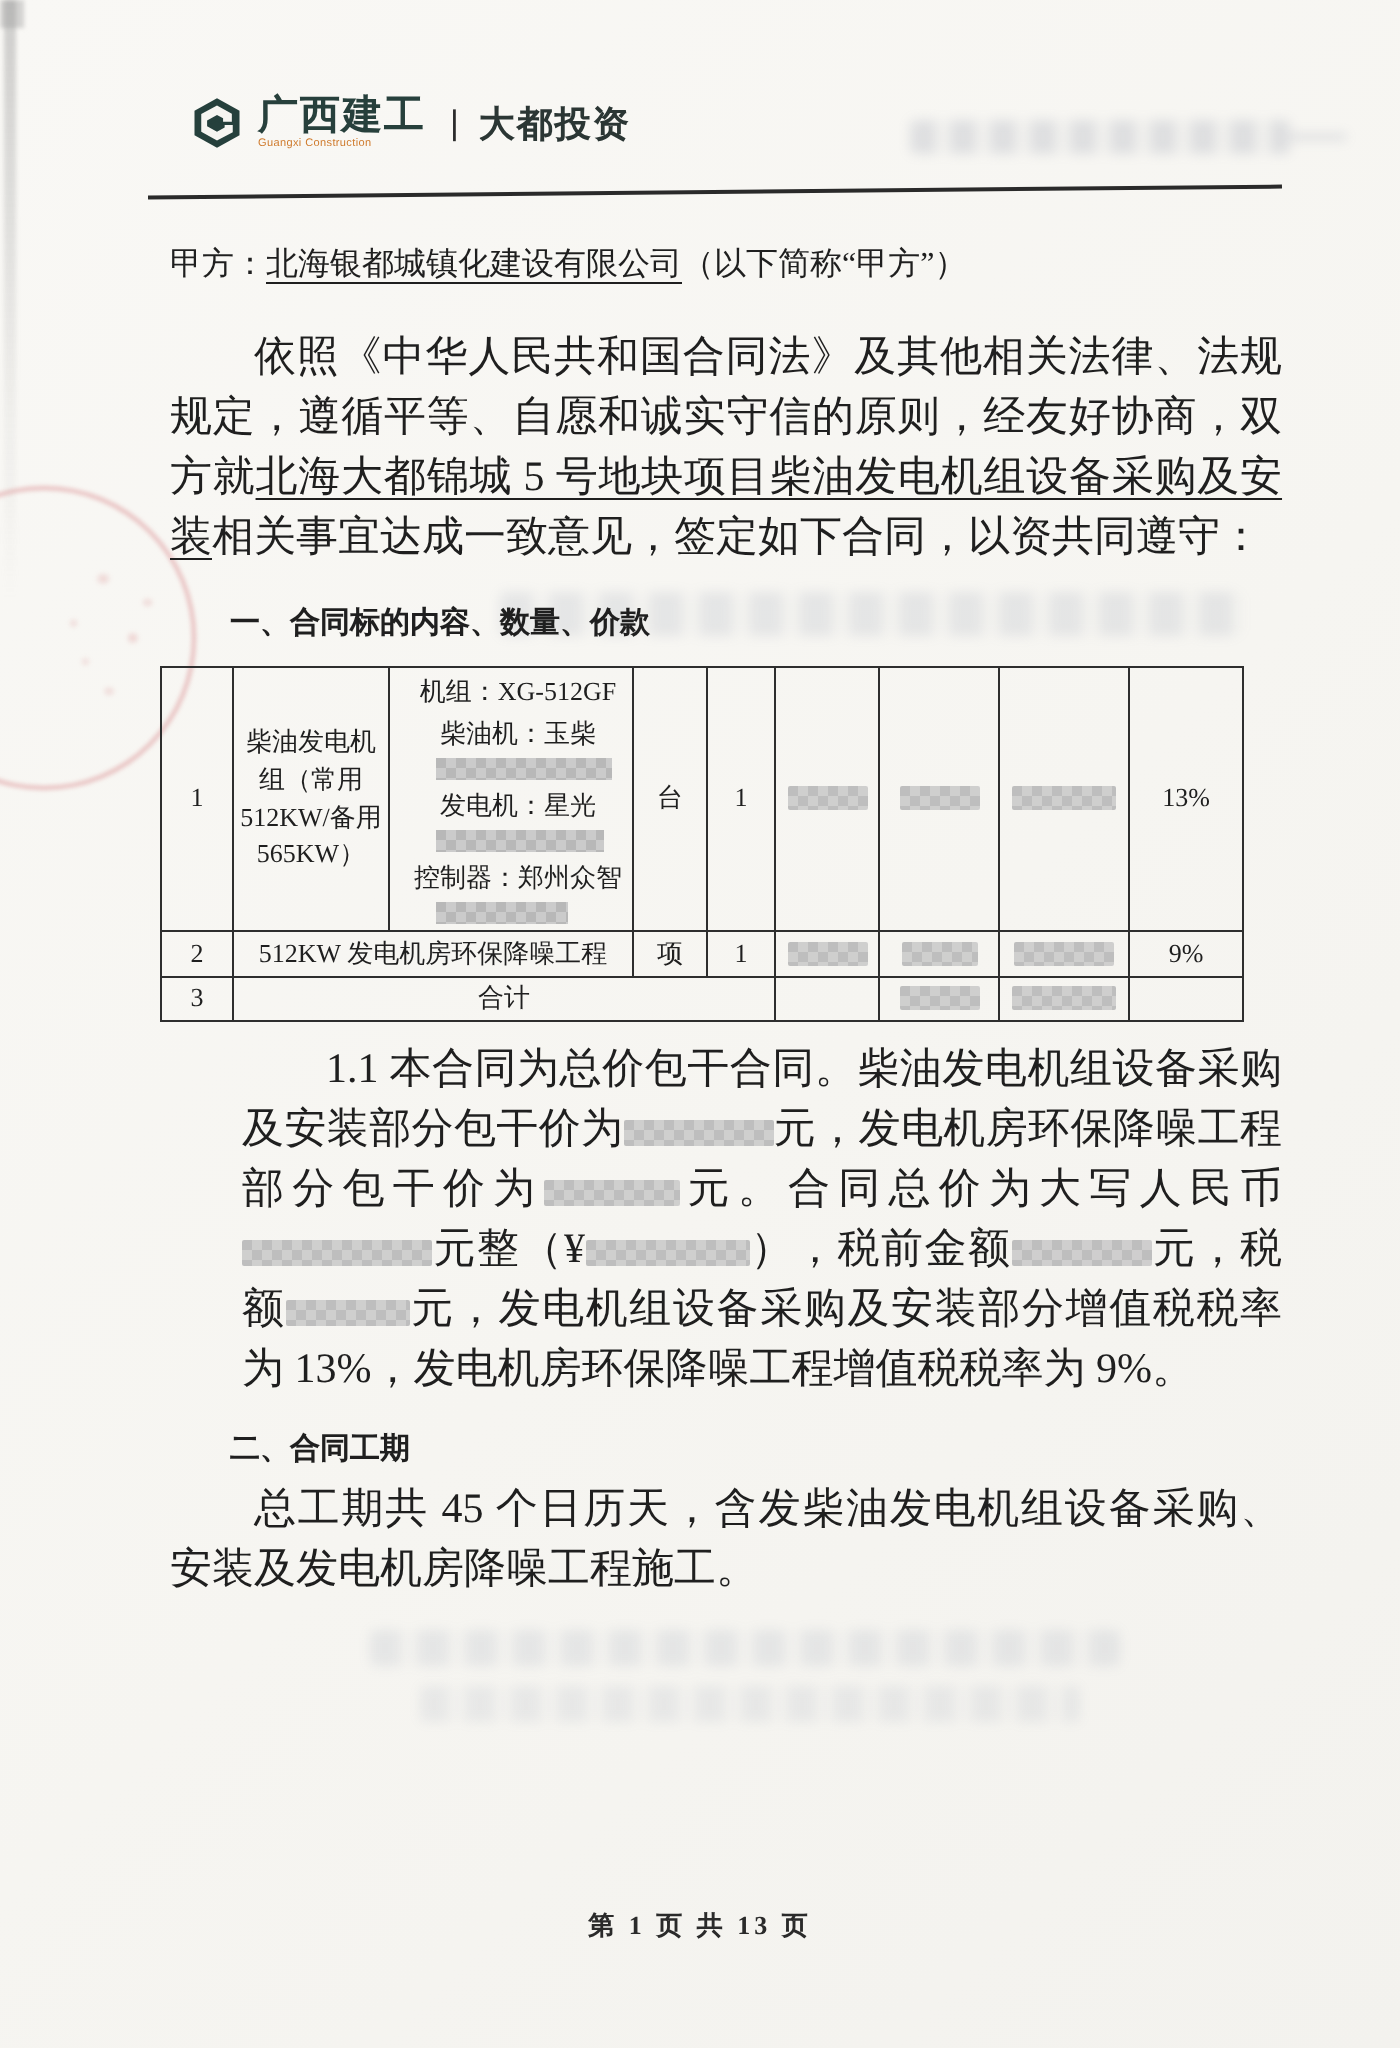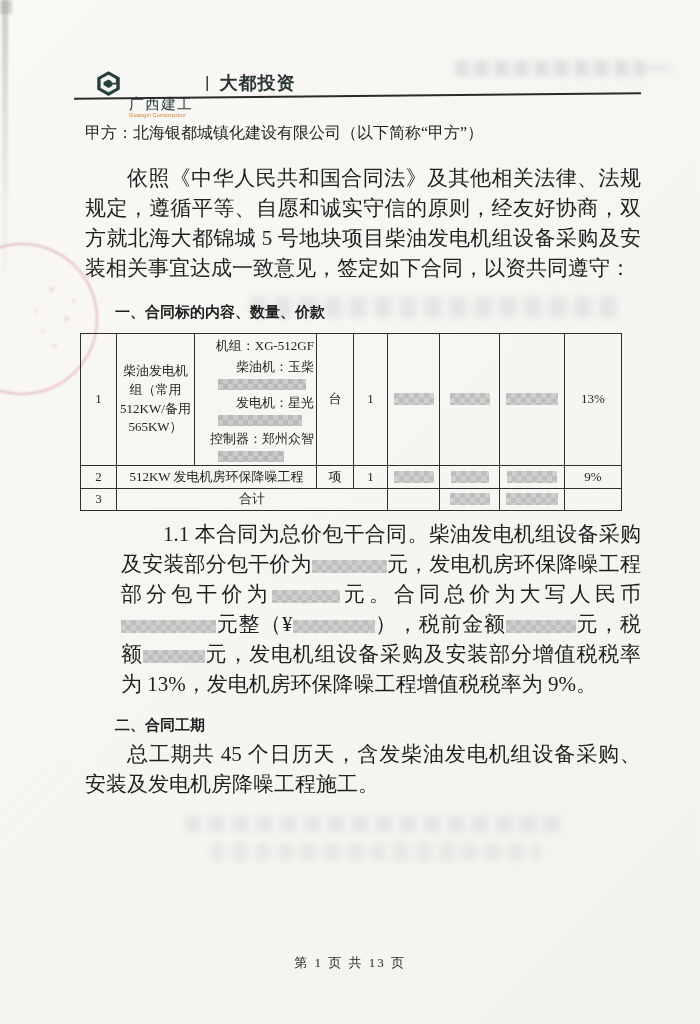--- a/index.html
+++ b/index.html
@@ -33,61 +33,61 @@
     background:repeating-linear-gradient(90deg, rgba(128,138,160,.30) 0 16px, rgba(128,138,160,.06) 16px 25px); }
   .bleed-3 { left:185px; top:815px; width:375px; height:18px;
     background:repeating-linear-gradient(90deg, rgba(120,132,158,.26) 0 15px, rgba(120,132,158,.05) 15px 24px); }
   .bleed-4 { left:210px; top:843px; width:330px; height:18px;
     background:repeating-linear-gradient(90deg, rgba(120,132,158,.22) 0 14px, rgba(120,132,158,.05) 14px 23px); }
   
   .hdr { position:absolute; left:95px; top:48px; display:flex; align-items:center; gap:7px;
     font-family:"Liberation Sans","DejaVu Sans",sans-serif; }
   .logo-mark { width:27px; height:27px; display:inline-block; }
   .logo-txt { display:flex; flex-direction:column; line-height:1; }
-  .logo-cn { font-size:15px; font-weight:normal; color:#27403c; letter-spacing:1px;margin-top:48px; }
+  .logo-cn { font-size:20px; font-weight:bold; color:#27403c; letter-spacing:1px; }
   .logo-en { font-size:6px; color:#cf7a2c; margin-top:1px; letter-spacing:.2px; transform:scale(.92); transform-origin:left; }
   .logo-div { font-size:17px; color:#2b2b2b; margin:0 3px 0 5px; font-weight:300; }
   .logo-cn2 { font-size:18px; font-weight:bold; color:#2b3634; letter-spacing:1px; }
   .rule { position:absolute; left:74px; top:95px; width:567px; height:2px; background:#2a2a2a;
     transform:rotate(-0.55deg); }
   
   .content { position:absolute; left:85px; top:116px; width:556px; }
   .party { font-size:16px; line-height:33px; }
-  .u { text-underline-offset:4px; text-decoration-thickness:1px; }
+  .u { text-decoration:underline; text-underline-offset:4px; text-decoration-thickness:1px; }
   .para { font-size:21px; line-height:30px; text-align:justify; }
   .indent { text-indent:2em; }
   .intro { margin-top:14px; }
   .heading { font-size:15px; font-weight:bold; text-indent:2em; line-height:28px; margin-top:15px; }
   
   table { border-collapse:collapse; width:541px; margin:7px 0 0 -5px; table-layout:fixed;
     font-size:13px; }
   th, td { border:1px solid #2e2e2e; text-align:center; vertical-align:middle; padding:1px 2px;
     font-weight:normal; line-height:1.45; }
   tr.hrow { height:58px; }
   tr.r1 { height:132px; }
   tr.r2 { height:23px; }
   tr.r3 { height:22px; }
-  .spec { text-align:right; padding-left:9px; line-height:21px; font-size:13px; }
+  .spec { text-align:center; padding-left:9px; line-height:21px; font-size:13px; }
   .spec .rl { margin:2px 0 2px 14px; }
   
   .redact { display:inline-block; height:13px; vertical-align:-2px; border-radius:1px;
     background:repeating-conic-gradient(#cdcdcd 0% 25%, #bcbcbc 0% 50%) 0 0 / 10px 10px;
     opacity:.95; }
   .rl { display:block; height:11px;
     background:repeating-conic-gradient(#cbcbcb 0% 25%, #b8b8b8 0% 50%) 0 0 / 10px 10px; }
   td .redact { height:12px; }
   .w40{width:40px}.w38{width:38px}.w50{width:50px}.w52{width:52px}
   .w62{width:62px}.w66{width:66px}.w68{width:68px}.w70{width:70px}
   .w75{width:75px}.w82{width:82px}.w84{width:84px}.w88{width:88px}.w95{width:95px}
   .p11 { margin-top:8px;margin-left:36px; }
   .p12 { margin-top:10px; }
   .sec2 { margin-top:12px; }
   
   .footer { position:absolute; left:0; top:954px; width:100%; text-align:center;
-    font-size:13px; letter-spacing:2px; color:#2a2a2a; }
+    font-size:13px; letter-spacing:2px; color:#2a2a2a;font-weight:bold; }
 </style>
 </head>
 <body>
 
 <div class="page">
 
   <div class="scan-strip"></div>
   <div class="corner-mark"></div>
   <div class="stamp"></div>
   <div class="bleed bleed-1"></div>

